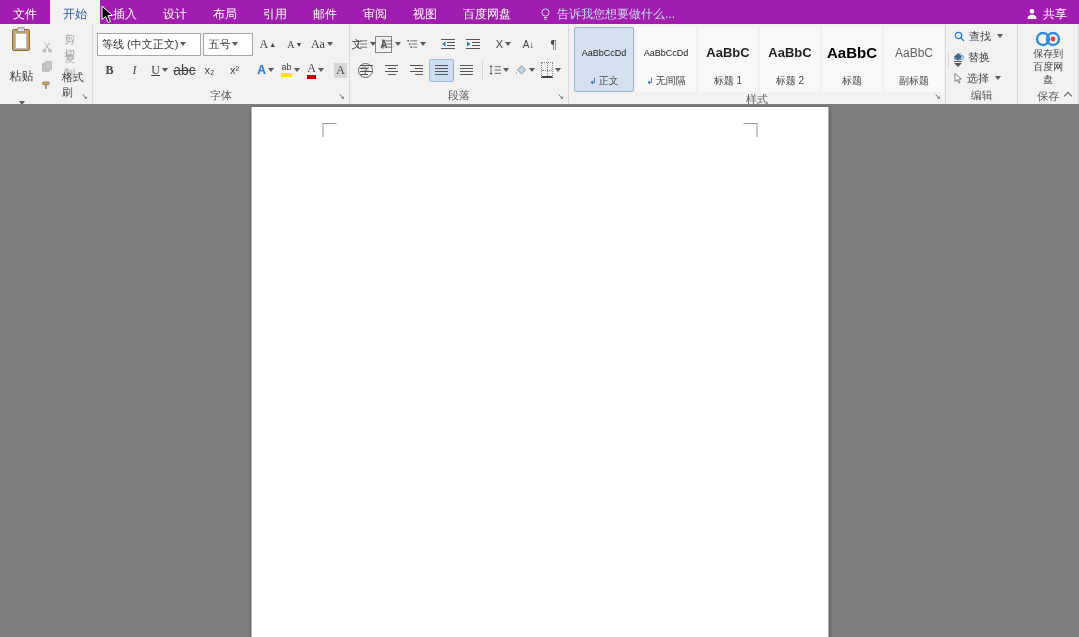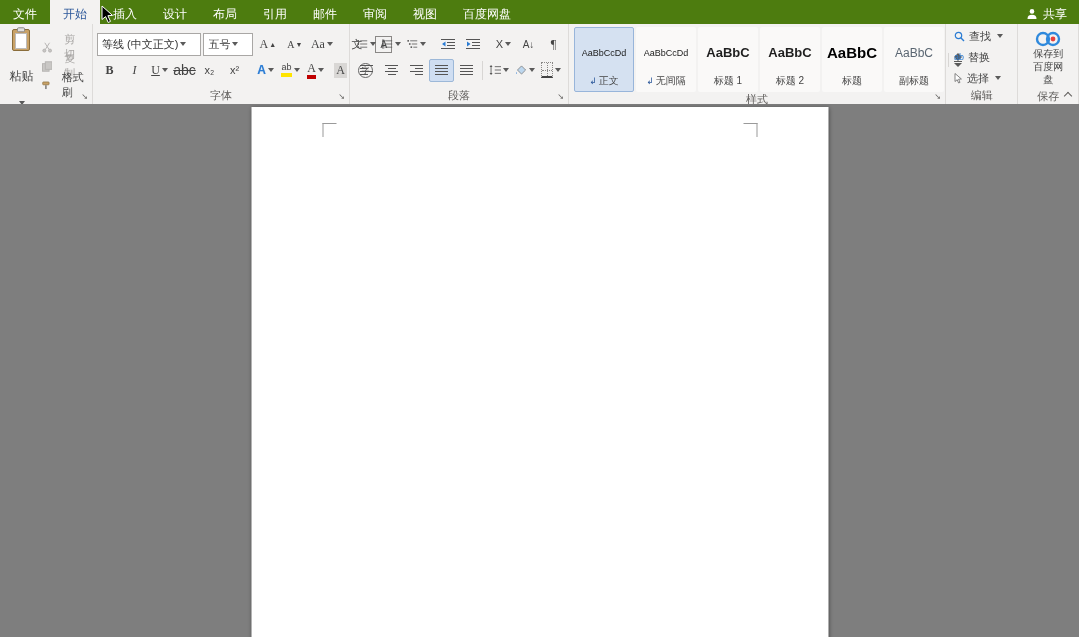--- a/index.html
+++ b/index.html
@@ -1,20 +1,20 @@
 <!DOCTYPE html>
 <html><head>
 <meta charset="utf-8">
 <style>
   html,body{margin:0;padding:0}
   body{width:1079px;height:637px;overflow:hidden;font-family:"Liberation Sans","DejaVu Sans",sans-serif;cursor:default}
   .app{position:relative;width:1079px;height:637px;background:#7e7e7e;overflow:hidden}
 
   
-  .titlebar{height:28px;background:#4d7c0f;display:flex;align-items:stretch;font-size:12px;color:#fff}
+  .titlebar{height:28px;background:#a21caf;display:flex;align-items:stretch;font-size:12px;color:#fff}
   .tabs{display:flex}
   .tab{display:flex;align-items:center;padding:0 13px;white-space:nowrap}
   .tab.active{background:#f3f2f1;color:#2b579a}
   .tellme{display:flex;align-items:center;gap:6px;margin-left:16px;color:#cdd9ee;font-size:12px;white-space:nowrap}
   .share{margin-left:auto;display:flex;align-items:center;gap:5px;padding:0 12px;white-space:nowrap}
 
   
   .ribbon{position:absolute;top:24px;left:0;right:0;height:80px;background:#f3f2f1;border-bottom:1px solid #c8c6c4;display:flex}
   .group{display:flex;flex-direction:column;position:relative;border-right:1px solid #dddbd9;padding:1px 2px 0}
   .gbody{flex:1;display:flex;align-items:stretch;padding:2px 2px 0}
@@ -108,20 +108,28 @@
       <div class="tab active">开始</div>
       <div class="tab">插入</div>
       <div class="tab">设计</div>
       <div class="tab">布局</div>
       <div class="tab">引用</div>
       <div class="tab">邮件</div>
       <div class="tab">审阅</div>
       <div class="tab">视图</div>
       <div class="tab">百度网盘</div>
     </div>
+    <div class="tellme">
+      <svg class="ic" width="11" height="13" viewBox="0 0 11 13">
+        <circle cx="5.5" cy="4.5" r="3.6" fill="none" stroke="#cdd9ee" stroke-width="1"></circle>
+        <line x1="3.8" y1="9.5" x2="7.2" y2="9.5" stroke="#cdd9ee"></line>
+        <line x1="4.2" y1="11.2" x2="6.8" y2="11.2" stroke="#cdd9ee"></line>
+      </svg>
+      <span>告诉我您想要做什么...</span>
+    </div>
     <div class="share">
       <svg class="ic" width="12" height="12" viewBox="0 0 12 12">
         <circle cx="6" cy="3.4" r="2.3" fill="#fff"></circle>
         <path d="M1.5 11 Q1.5 6.8 6 6.8 Q10.5 6.8 10.5 11 Z" fill="#fff"></path>
       </svg>
       <span>共享</span>
     </div>
   </div>
 
   <svg class="cursor" width="13" height="19" viewBox="0 0 13 19">

